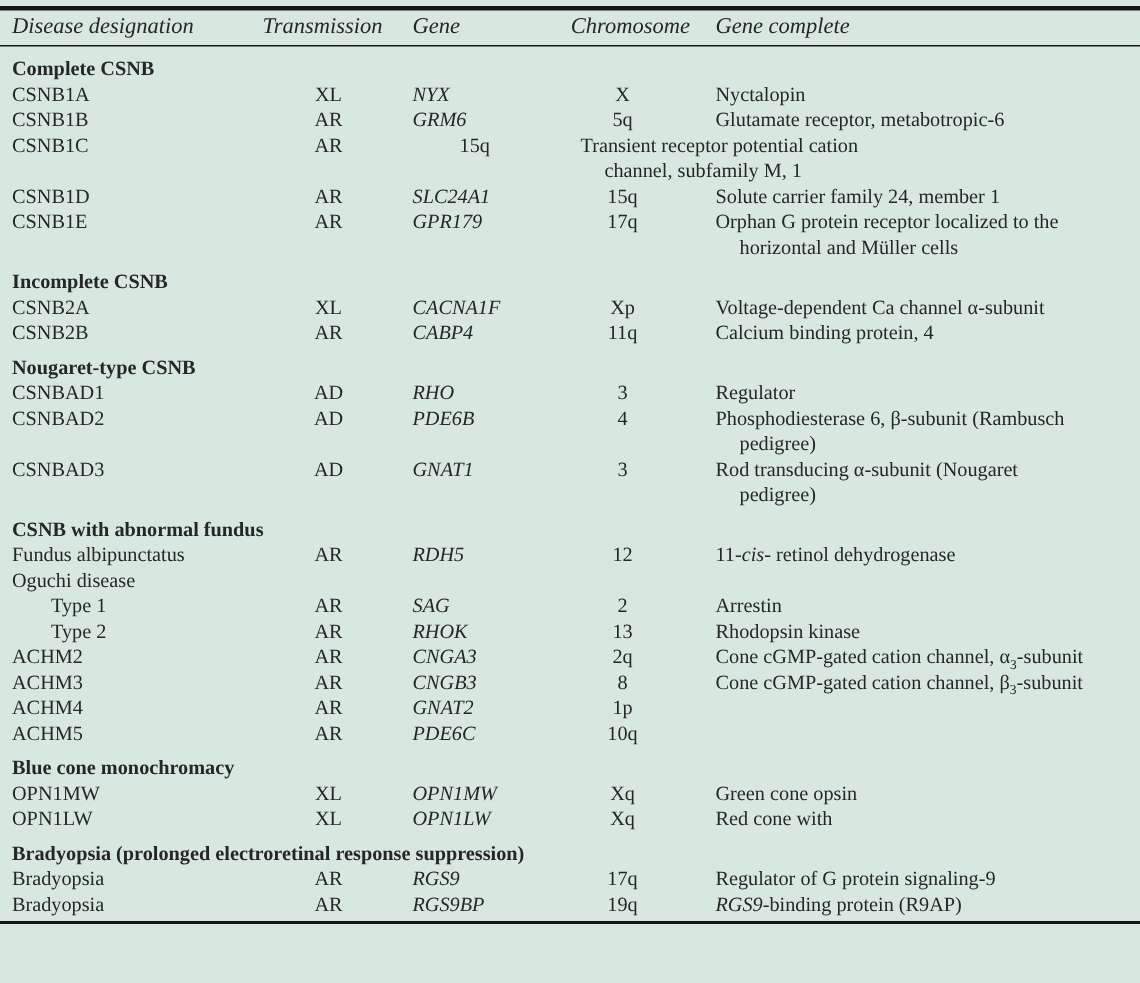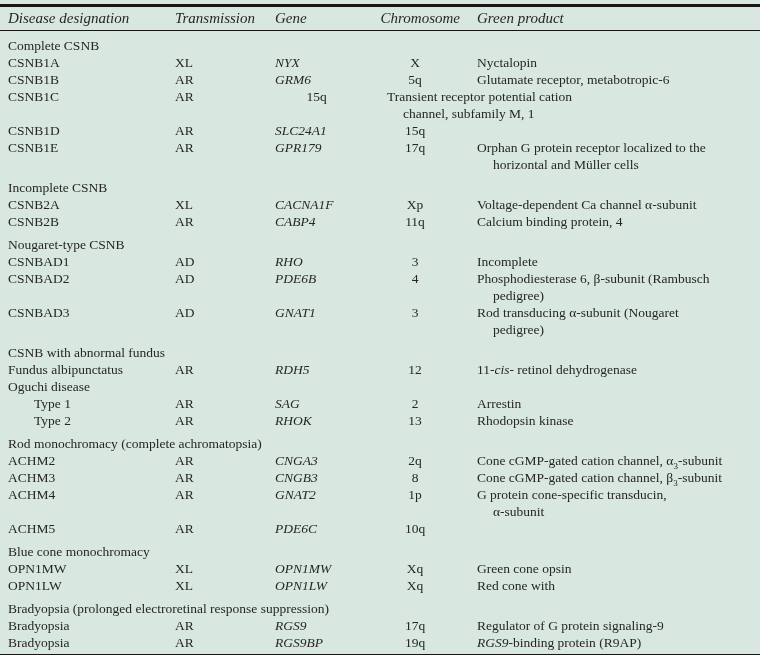--- a/index.html
+++ b/index.html
@@ -22,49 +22,49 @@
     line-height: 17px;
   }
   .header-row {
     font-style: italic;
     font-size: 15px;
     line-height: 20px;
     padding: 1px 0 2px 0;
   }
   .c-disease { padding-left: 8px; }
   .c-disease.indent { padding-left: 34px; }
-  .c-trans { }
+  .c-trans { text-align: center; }
   .c-gene { padding-left: 12px; font-style: italic; }
   .c-chrom { text-align: center; }
   .c-product { padding-left: 33px; text-indent: -16px; padding-right: 2px; white-space: nowrap; }
   .header-row .c-trans { text-align: left; }
   .header-row .c-chrom { text-align: right; padding-left: 7px; font-style: italic; }
   .header-row .c-gene { padding-left: 12px; }
   .header-row .c-product { padding-left: 17px; text-indent: 0; }
 
   .section-title {
-    font-weight: normal;
+    font-weight: bold;
     padding-left: 8px;
     margin-top: 6px;
     line-height: 17px;
   }
   sub { font-size: 9px; line-height: 0; }
 </style>
 </head>
 <body style="--bg: #d8e8e0; --fg: #262626; --rule: #161616;">
 
 <div class="figure">
   <div class="rule rule-top"></div>
 
   <div class="row header-row">
     <div class="c-disease">Disease designation</div>
     <div class="c-trans">Transmission</div>
     <div class="c-gene">Gene</div>
     <div class="c-chrom">Chromosome</div>
-    <div class="c-product">Green product</div>
+    <div class="c-product">Gene complete</div>
   </div>
 
   <div class="rule rule-thin"></div>
 
   <div id="table-body">
       <div class="section">
         <div class="section-title">Complete CSNB</div>
         <div class="row">
           <div class="c-disease">CSNB1A</div>
           <div class="c-trans">XL</div>
@@ -83,20 +83,21 @@
           <div class="c-disease">CSNB1C</div>
           <div class="c-trans">AR</div>
           <div class="c-chrom">15q</div>
           <div class="c-product">Transient receptor potential cation<br>channel, subfamily M, 1</div>
         </div>
         <div class="row">
           <div class="c-disease">CSNB1D</div>
           <div class="c-trans">AR</div>
           <div class="c-gene">SLC24A1</div>
           <div class="c-chrom">15q</div>
+          <div class="c-product">Solute carrier family 24, member 1</div>
         </div>
         <div class="row">
           <div class="c-disease">CSNB1E</div>
           <div class="c-trans">AR</div>
           <div class="c-gene">GPR179</div>
           <div class="c-chrom">17q</div>
           <div class="c-product">Orphan G protein receptor localized to the<br>horizontal and Müller cells</div>
         </div>
       </div>
       <div class="section">
@@ -116,21 +117,21 @@
           <div class="c-product">Calcium binding protein, 4</div>
         </div>
       </div>
       <div class="section">
         <div class="section-title">Nougaret-type CSNB</div>
         <div class="row">
           <div class="c-disease">CSNBAD1</div>
           <div class="c-trans">AD</div>
           <div class="c-gene">RHO</div>
           <div class="c-chrom">3</div>
-          <div class="c-product">Incomplete</div>
+          <div class="c-product">Regulator</div>
         </div>
         <div class="row">
           <div class="c-disease">CSNBAD2</div>
           <div class="c-trans">AD</div>
           <div class="c-gene">PDE6B</div>
           <div class="c-chrom">4</div>
           <div class="c-product">Phosphodiesterase 6, β-subunit (Rambusch<br>pedigree)</div>
         </div>
         <div class="row">
           <div class="c-disease">CSNBAD3</div>
@@ -165,41 +166,39 @@
         </div>
         <div class="row">
           <div class="c-disease indent">Type 2</div>
           <div class="c-trans">AR</div>
           <div class="c-gene">RHOK</div>
           <div class="c-chrom">13</div>
           <div class="c-product">Rhodopsin kinase</div>
         </div>
       </div>
       <div class="section">
-        <div class="section-title">Rod monochromacy (complete achromatopsia)</div>
         <div class="row">
           <div class="c-disease">ACHM2</div>
           <div class="c-trans">AR</div>
           <div class="c-gene">CNGA3</div>
           <div class="c-chrom">2q</div>
           <div class="c-product">Cone cGMP-gated cation channel, α<sub>3</sub>-subunit</div>
         </div>
         <div class="row">
           <div class="c-disease">ACHM3</div>
           <div class="c-trans">AR</div>
           <div class="c-gene">CNGB3</div>
           <div class="c-chrom">8</div>
           <div class="c-product">Cone cGMP-gated cation channel, β<sub>3</sub>-subunit</div>
         </div>
         <div class="row">
           <div class="c-disease">ACHM4</div>
           <div class="c-trans">AR</div>
           <div class="c-gene">GNAT2</div>
           <div class="c-chrom">1p</div>
-          <div class="c-product">G protein cone-specific transducin,<br>α-subunit</div>
         </div>
         <div class="row">
           <div class="c-disease">ACHM5</div>
           <div class="c-trans">AR</div>
           <div class="c-gene">PDE6C</div>
           <div class="c-chrom">10q</div>
         </div>
       </div>
       <div class="section">
         <div class="section-title">Blue cone monochromacy</div>

